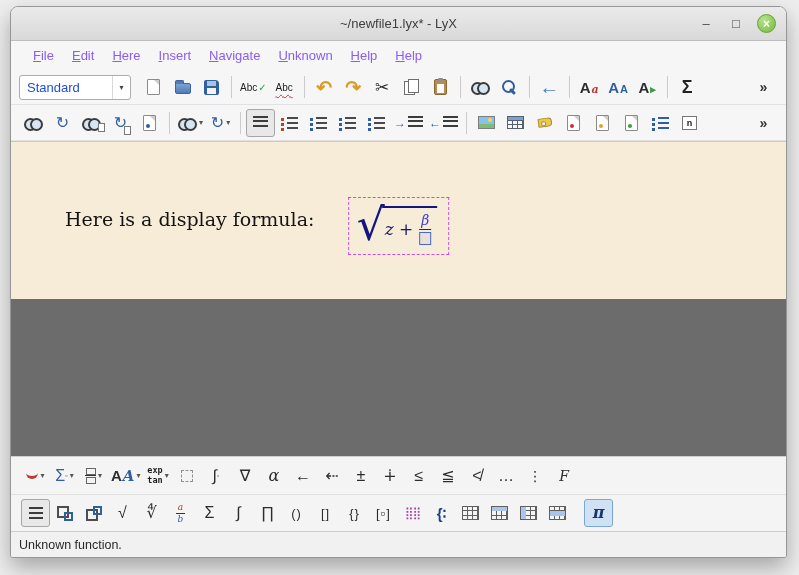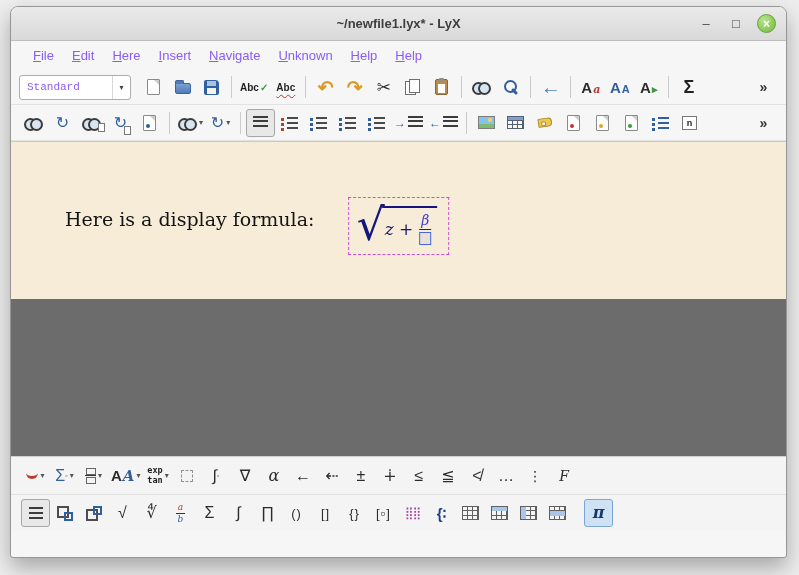--- a/index.html
+++ b/index.html
@@ -6,21 +6,21 @@
   html,body { width:799px; height:575px; }
   body { background:#eeeeee; font-family:"Liberation Sans",sans-serif; position:relative; overflow:hidden; user-select:none; }
 
   .window { position:absolute; left:10px; top:6px; width:777px; height:552px; background:#f6f6f6;
             border:1px solid #969696; border-radius:8px 8px 3px 3px;
             box-shadow:0 10px 22px rgba(0,0,0,.30); display:flex; flex-direction:column; overflow:hidden; }
 
   
   .titlebar { height:34px; flex:0 0 34px; background:linear-gradient(#eaeaea,#d9d9d9);
               border-bottom:1px solid #bdbdbd; position:relative; display:flex; align-items:center; justify-content:center; }
-  .title { font-size:13px; font-weight:bold; color:#3e3e3e; }
+  .title { font-size:13px; font-weight:normal; color:#3e3e3e; }
   .winctl { position:absolute; right:10px; top:0; height:100%; display:flex; align-items:center; gap:12px; }
   .wbtn { width:18px; height:20px; display:flex; align-items:center; justify-content:center; font-size:13px;
           color:#4b4b4b; background:transparent; border:none; }
   .wclose { width:19px; height:19px; border-radius:50%; background:radial-gradient(circle at 35% 30%, #b6e58a, #74b93e);
             border:1px solid #63a336; color:#fff; font-size:12px; font-weight:bold;
             display:flex; align-items:center; justify-content:center; }
 
   
   .menubar { height:29px; flex:0 0 29px; background:#f6f6f6; display:flex; align-items:center; padding-left:13px; }
   .mi { display:inline-block; font-size:13px; color:#8b5cf6; padding:4px 9px; }
@@ -31,21 +31,21 @@
   .tb1 { height:35px; flex:0 0 35px; }
   .tb2 { height:36px; flex:0 0 36px; }
   .tbtn, .mbtn { min-width:29px; height:28px; border:none; background:transparent; display:inline-flex;
           align-items:center; justify-content:center; padding:0 3px; position:relative; border-radius:3px; }
   .sep { width:1px; height:22px; background:#cbcbcb; margin:0 5px; flex:0 0 1px; }
   .spacer { margin-left:auto; }
   .overflow { font-size:14px; color:#333; font-weight:bold; }
 
   .combo { width:112px; height:25px; background:#fff; border:1px solid #adadad; border-radius:3px;
            display:flex; align-items:center; margin-right:8px; }
-  .combo-val { flex:1; font-size:11px; color:#8b5cf6; padding-left:7px;font-family:Liberation Mono, monospace; }
+  .combo-val { flex:1; font-size:13px; color:#1d4ed8; padding-left:7px; }
   .combo-arrow { width:18px; font-size:8px; color:#444; border-left:1px solid #d8d8d8; align-self:stretch;
                  display:flex; align-items:center; justify-content:center; }
 
   
   .g { line-height:1; font-size:17px; color:#2c2c2c; display:inline-block; }
   .gold { color:#d89c2a; font-size:19px; font-weight:bold; }
   .blue { color:#2f5f9e; }
   .sigma { font-size:18px; font-weight:bold; color:#222; }
   .backarrow { color:#4a7fc1; font-size:20px; font-weight:bold; }
   .dd { font-size:8px; color:#555; margin-left:2px; }
@@ -99,21 +99,21 @@
   .i-listbars::after { content:""; position:absolute; left:6px; top:1px; right:0; height:13px;
                        background:repeating-linear-gradient(#4a4a4a 0 2px, transparent 2px 5px); }
   .i-listbars.numbers::before { background:#b0452f; box-shadow:0 5px 0 #b0452f, 0 10px 0 #b0452f; }
   .i-listbars.toc::after { background:repeating-linear-gradient(#2f5f9e 0 2px, transparent 2px 5px); }
   .depth { display:inline-flex; align-items:center; gap:2px; }
   .depth-arrow { font-size:12px; color:#2f5f9e; font-weight:bold; }
   .i-note { width:15px; height:14px; background:#fff; border:1px solid #777; font-size:9px; display:inline-flex;
             align-items:center; justify-content:center; color:#222; font-weight:bold; }
 
   
-  .abc { font-size:10px; font-weight:bold; color:#1e1e1e; display:inline-flex; align-items:baseline; }
+  .abc { font-size:10px; font-weight:normal; color:#1e1e1e; display:inline-flex; align-items:baseline; }
   .abc .check { color:#2f9e44; font-size:10px; margin-left:1px; }
   .squig { text-decoration:underline wavy #cc3333 1px; text-underline-offset:3px; }
 
   
   .fp { display:inline-flex; align-items:baseline; gap:1px; }
   .fpA { font-size:15px; font-weight:bold; color:#2c2c2c; line-height:1; }
   .it { font-style:italic; font-family:"DejaVu Serif",serif; }
   .redc { color:#bb3333; } .bluec { color:#2f5f9e; } .greenc { color:#3f9b41; }
   .smA { font-size:11px; }
 
@@ -542,14 +542,17 @@
         <span class="i-grid hl-left"></span>
       </button>
     <button class="mbtn">
         <span class="i-grid hl-mid"></span>
       </button>
     <button class="mbtn pressed-blue">
         <span class="g pi serifit">π</span>
       </button>
   </div>
 
+  <footer class="statusbar">
+    <span class="status-msg">Unknown function.</span>
+  </footer>
 
 </div>
 
 </body></html>

